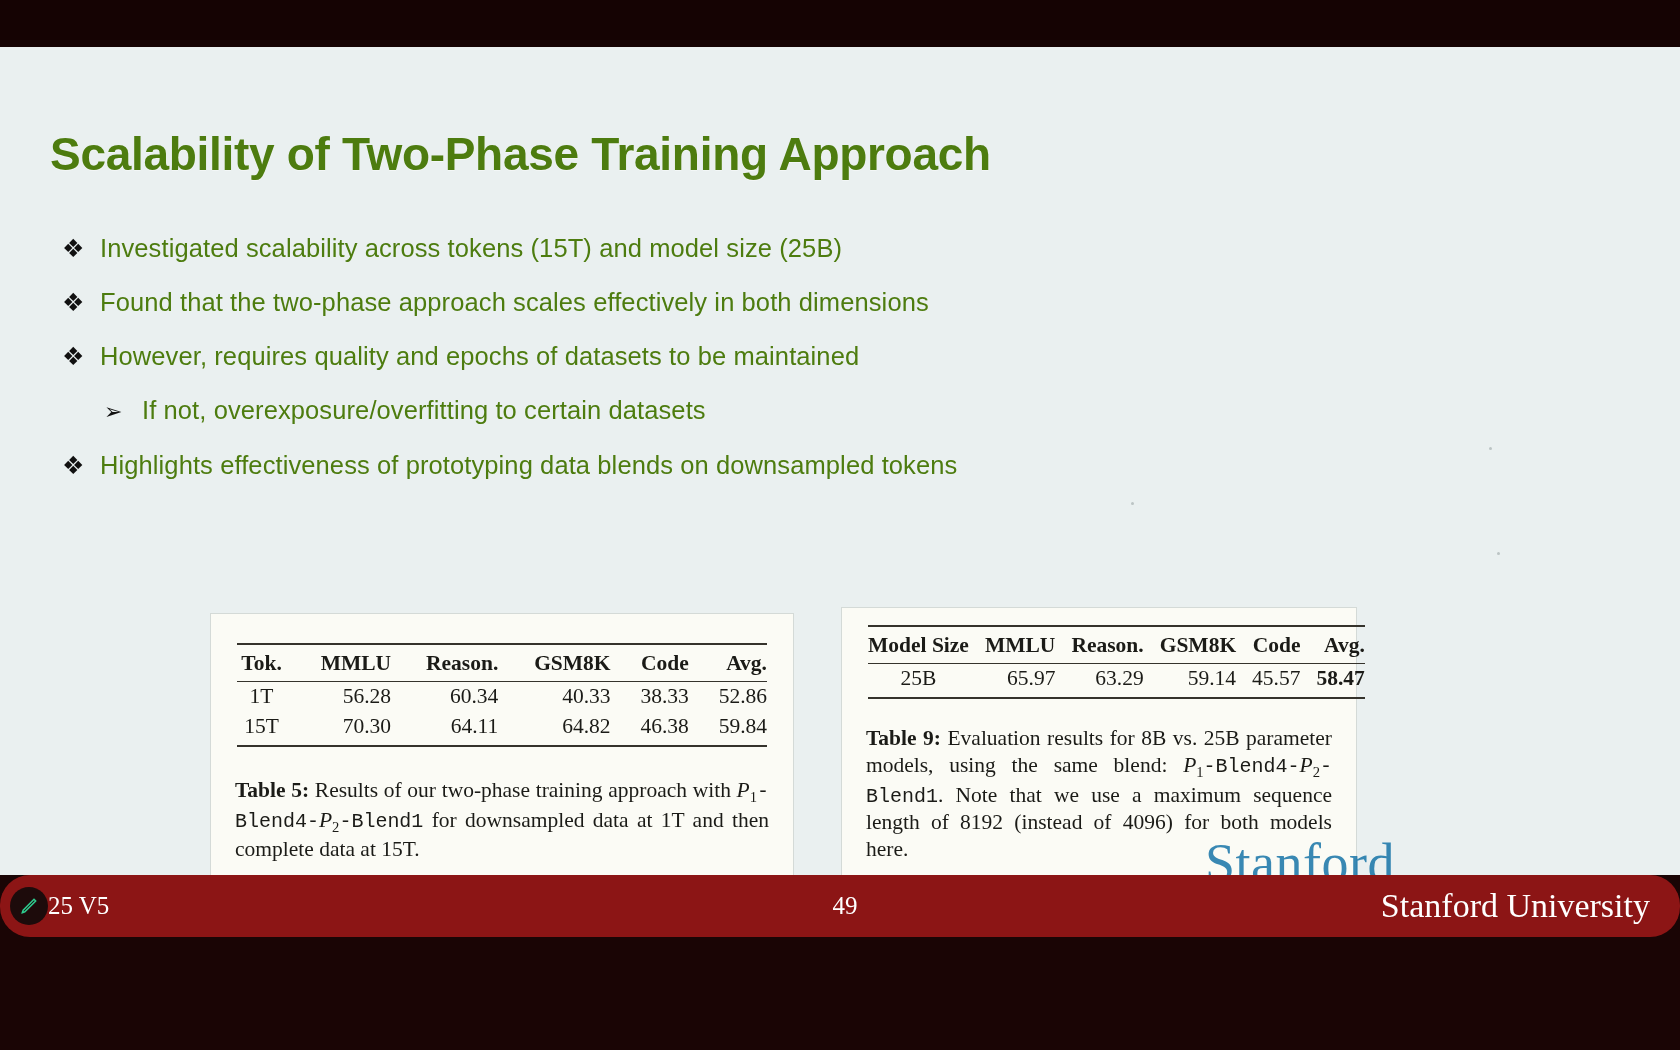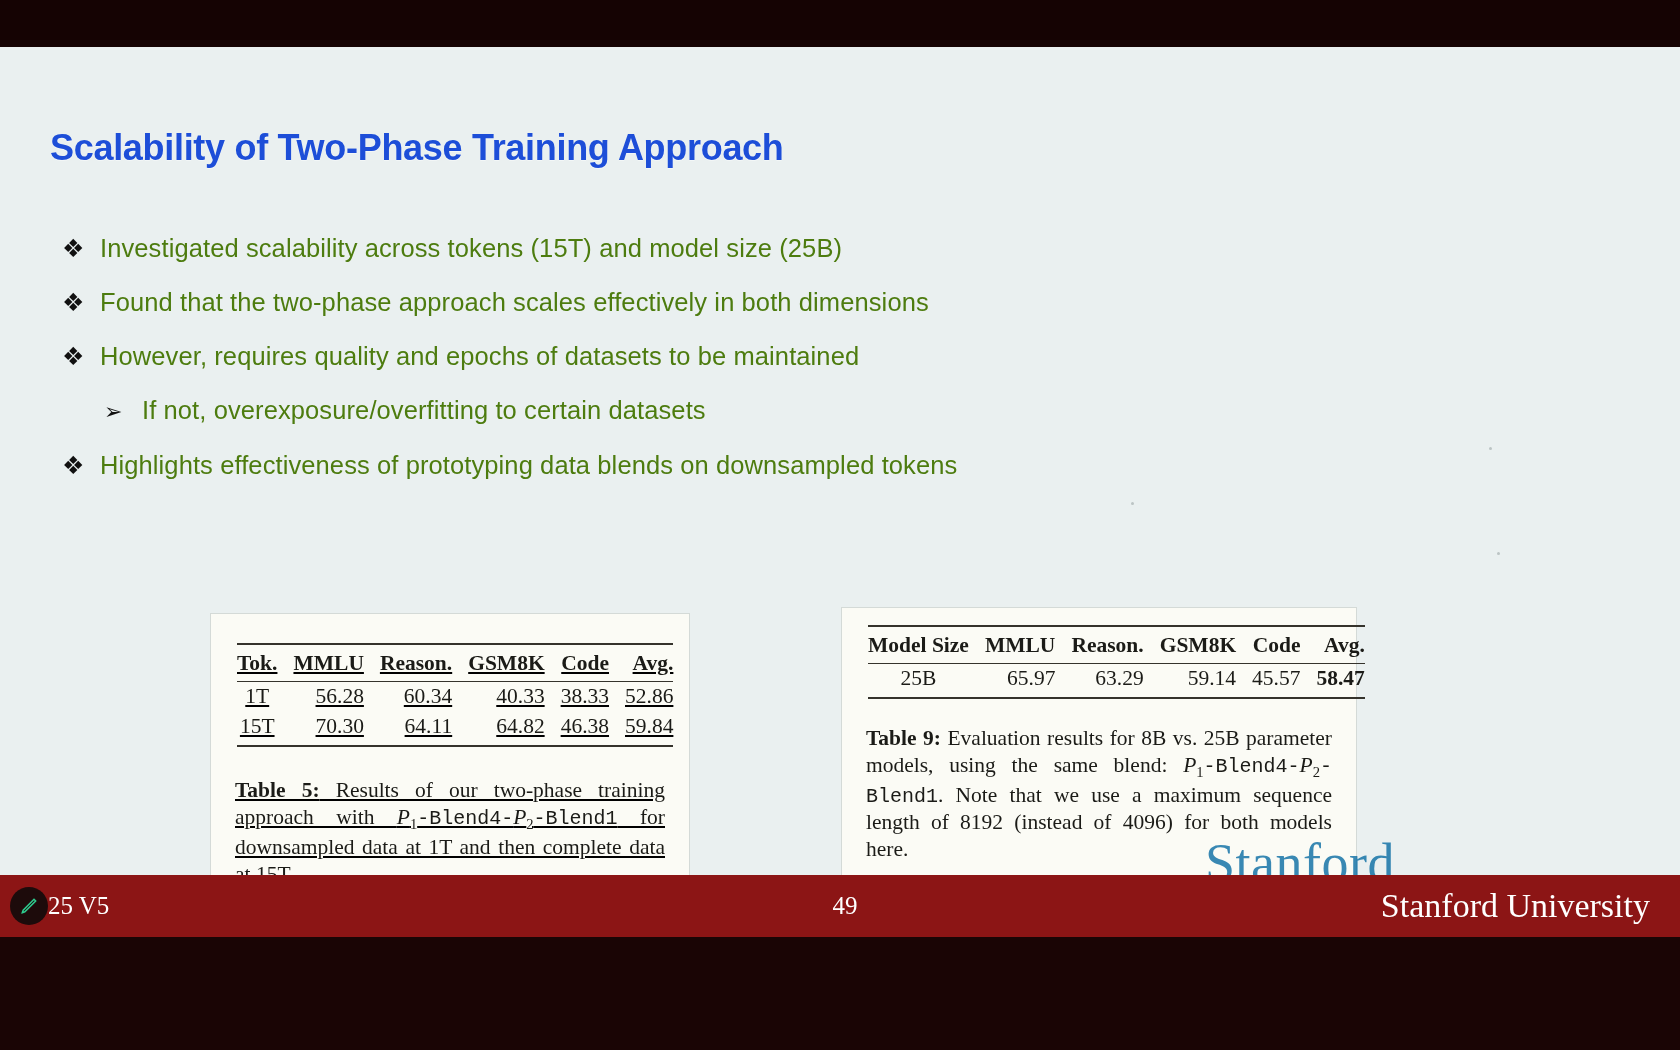--- a/index.html
+++ b/index.html
@@ -46,23 +46,23 @@
     top: 47px; left: 0;
     width: 1680px;
     height: 828px;
     background: #eaf0f0;
   }
 
   .slide-title {
     position: absolute;
     top: 80px;
     left: 50px;
-    font-size: 36px;
+    font-size: 46px;
     font-weight: bold;
-    color: #1d4ed8;
+    color: #4d7c0f;
     letter-spacing: -0.3px;
     text-shadow: 0 1px 0 rgba(255,255,255,.45);
     white-space: nowrap;
   }
 
   .bullets {
     position: absolute;
     top: 185px;
     left: 62px;
     width: 1300px;
@@ -91,21 +91,21 @@
     line-height: 1.3;
     letter-spacing: .1px;
   }
 
   
   .fig {
     position: absolute;
     background: #fbfbf5;
     box-shadow: 0 0 0 1px rgba(190,195,190,.5);
   }
-  .fig-left  { left: 211px; top: 567px; width: 478px; height: 286px; text-decoration: underline; }
+  .fig-left  { left: 211px; top: 567px; width: 582px; height: 286px; }
   .fig-right { left: 842px; top: 561px; width: 514px; height: 296px; }
 
   .tbl-wrap {
     padding: 0 26px;
   }
   .fig-left .tbl-wrap  { padding-top: 29px; }
   .fig-right .tbl-wrap { padding-top: 17px; }
 
   table.paper {
     border-collapse: collapse;
@@ -175,20 +175,21 @@
     border-radius: 50%;
   }
 
   
   .footer {
     position: absolute;
     top: 875px; left: 0;
     width: 1680px;
     height: 62px;
     background: #8C1515;
+    border-radius: 30px;
   }
   .footer-left {
     position: absolute;
     left: 48px;
     top: 50%;
     transform: translateY(-50%);
     color: #fff;
     font-size: 25px;
     font-family: "Liberation Serif", serif;
     white-space: nowrap;

